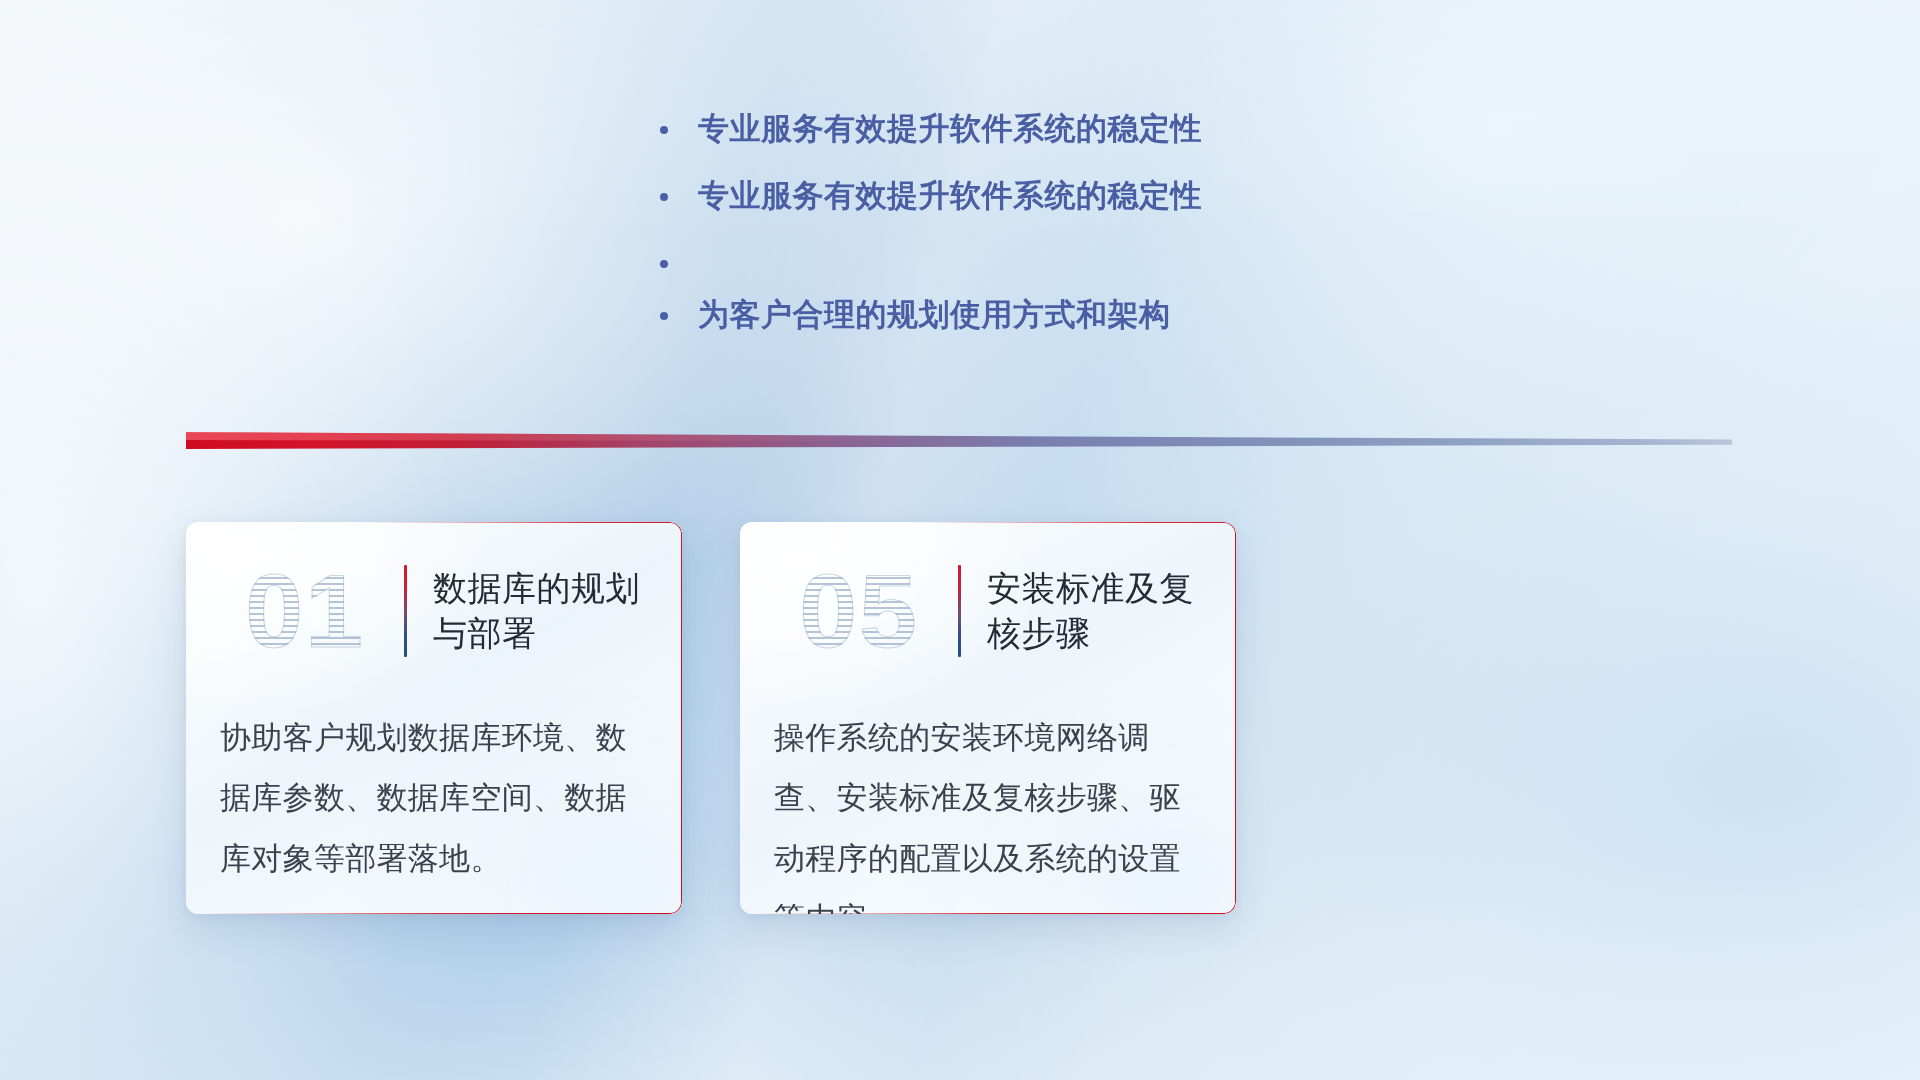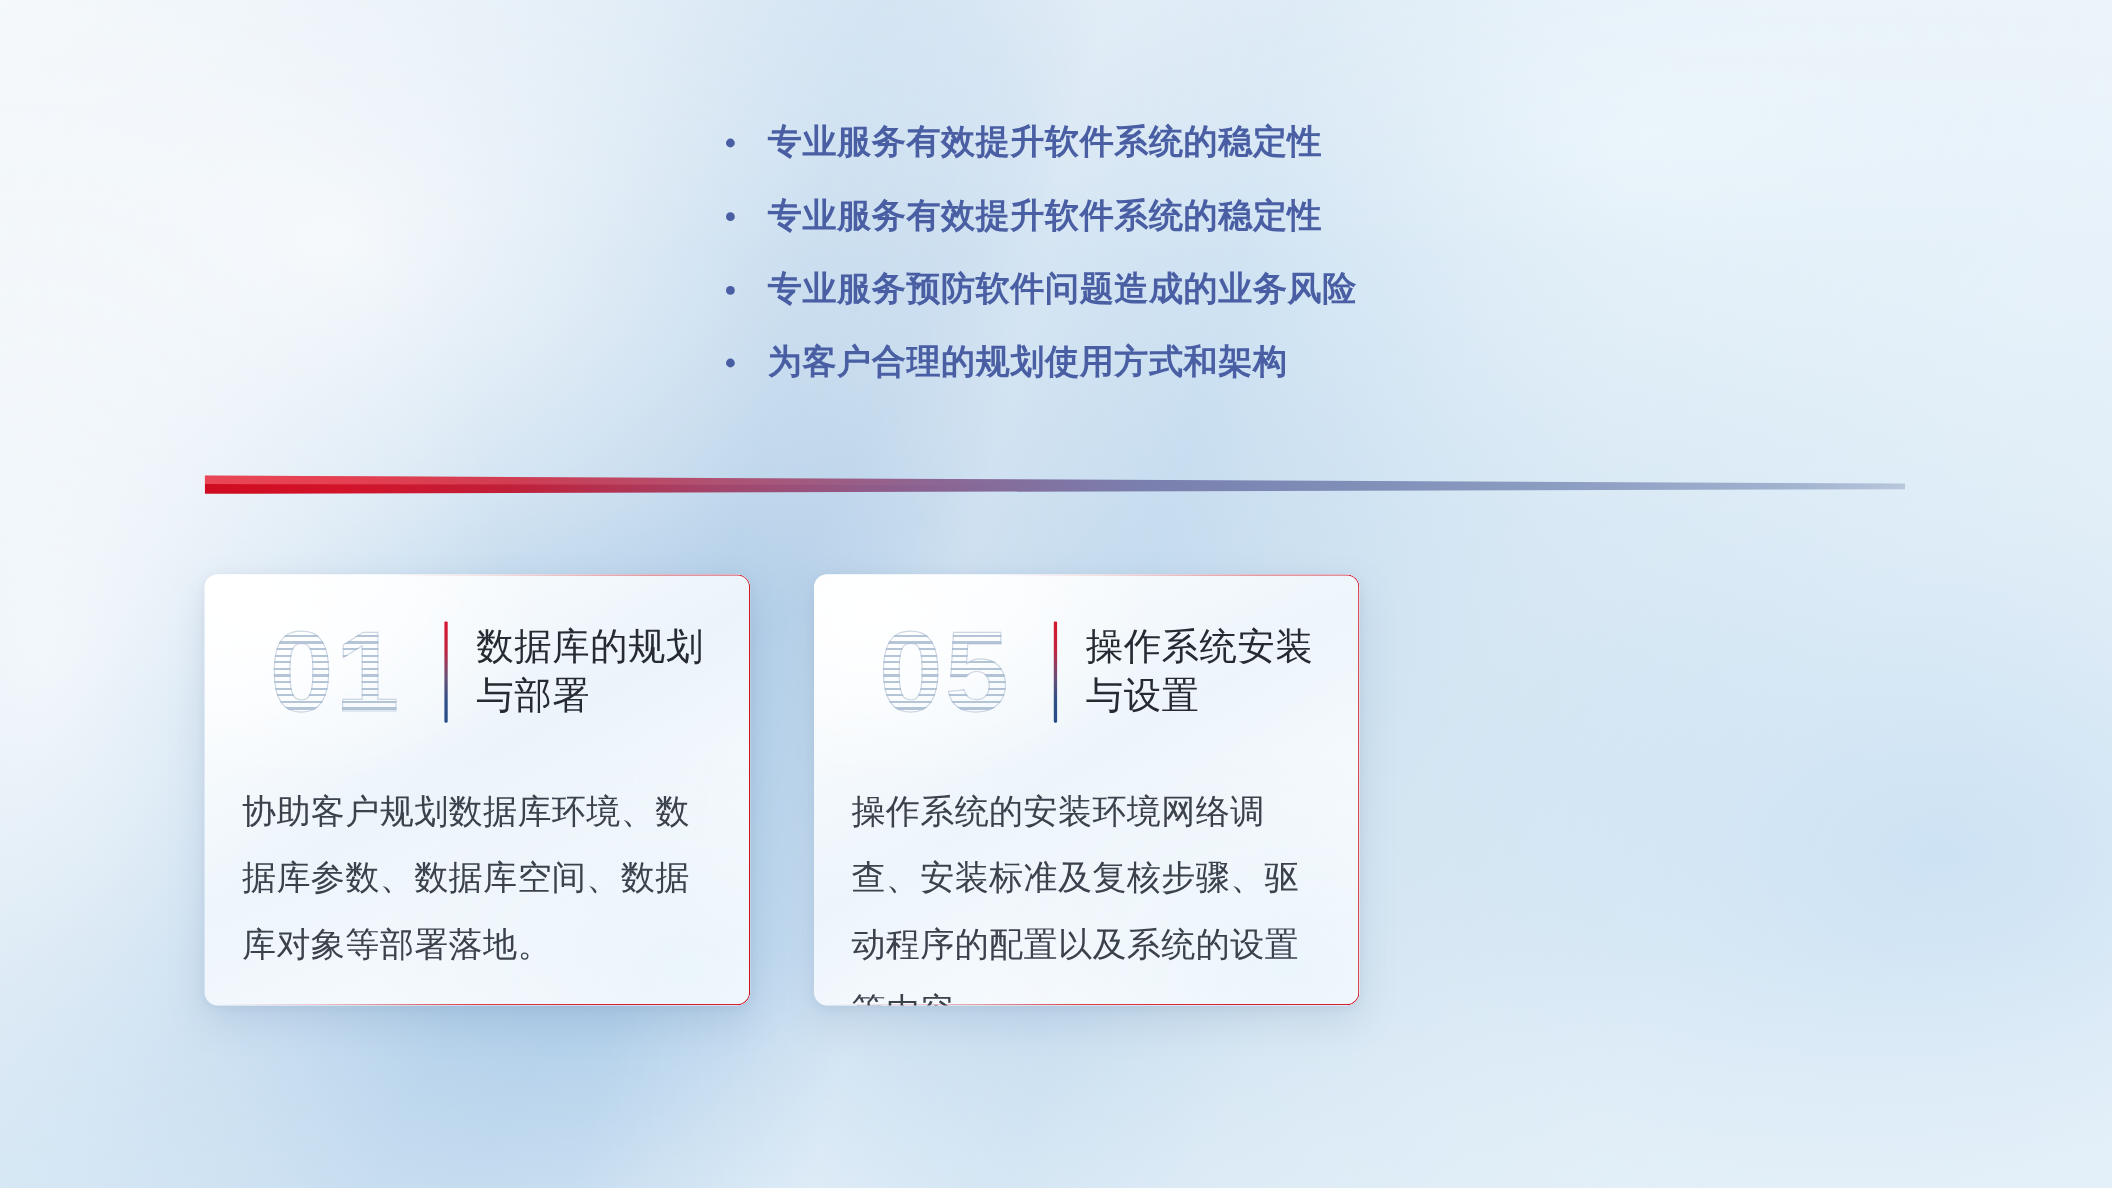--- a/index.html
+++ b/index.html
@@ -273,21 +273,20 @@
     <li class="bullet-row">
       <span class="bullet-dot"></span>
       <span class="bullet-text">专业服务有效提升软件系统的稳定性</span>
     </li>
     <li class="bullet-row">
       <span class="bullet-dot"></span>
       <span class="bullet-text">专业服务有效提升软件系统的稳定性</span>
     </li>
     <li class="bullet-row">
       <span class="bullet-dot"></span>
-      <span class="bullet-text">专业服务预防软件问题造成的业务风险</span>
     </li>
     <li class="bullet-row">
       <span class="bullet-dot"></span>
       <span class="bullet-text">为客户合理的规划使用方式和架构</span>
     </li>
   </ul>
 
   <div class="divider-wrap">
     <div class="divider-bar"></div>
     <div class="divider-hi"></div>
@@ -305,20 +304,20 @@
       </div>
       <div class="card-body">协助客户规划数据库环境、数据库参数、数据库空间、数据库对象等部署落地。</div>
     </div>
 
     <div class="card">
       <div class="card-inner-sheen"></div>
       <div class="card-border"></div>
       <div class="card-head">
         <div class="card-num">05</div>
         <div class="card-sep"></div>
-        <div class="card-title">操作系统安装与设置</div>
+        <div class="card-title">安装标准及复核步骤</div>
       </div>
       <div class="card-body">操作系统的安装环境网络调查、安装标准及复核步骤、驱动程序的配置以及系统的设置等内容。</div>
     </div>
 
 
   </div>
 </div>
 
 </body></html>

